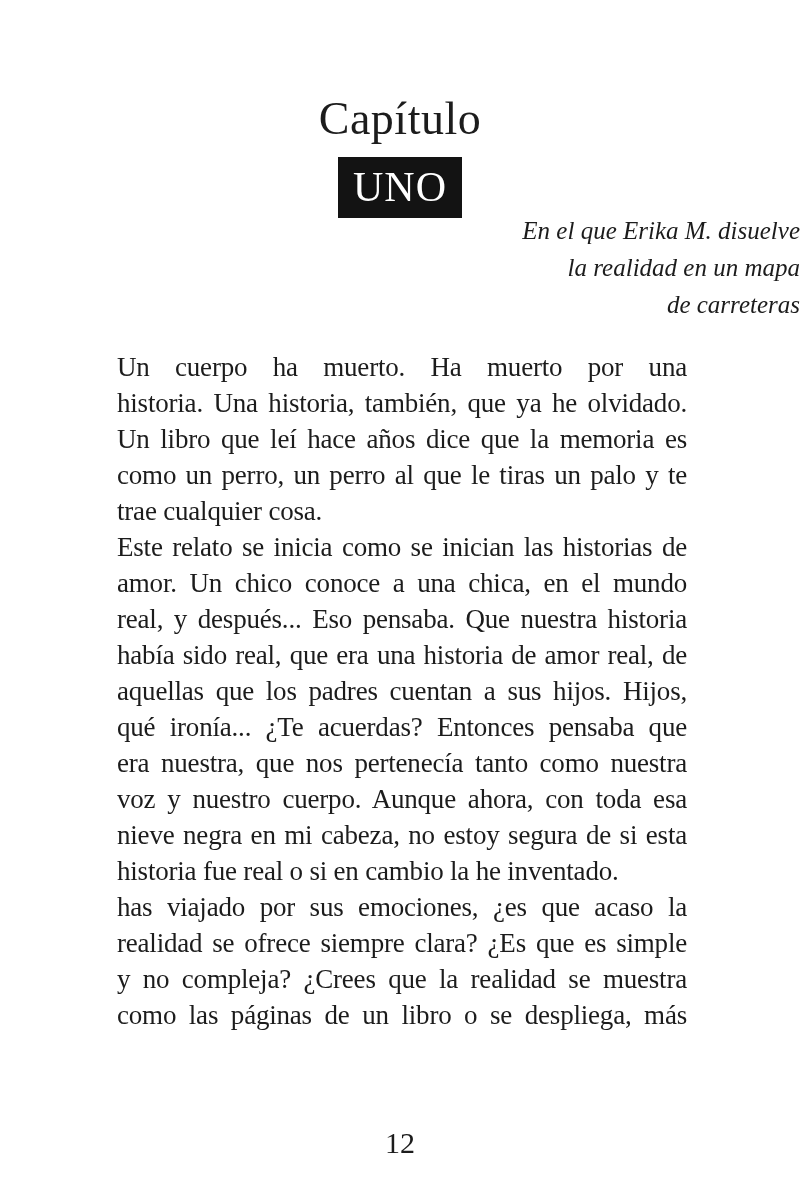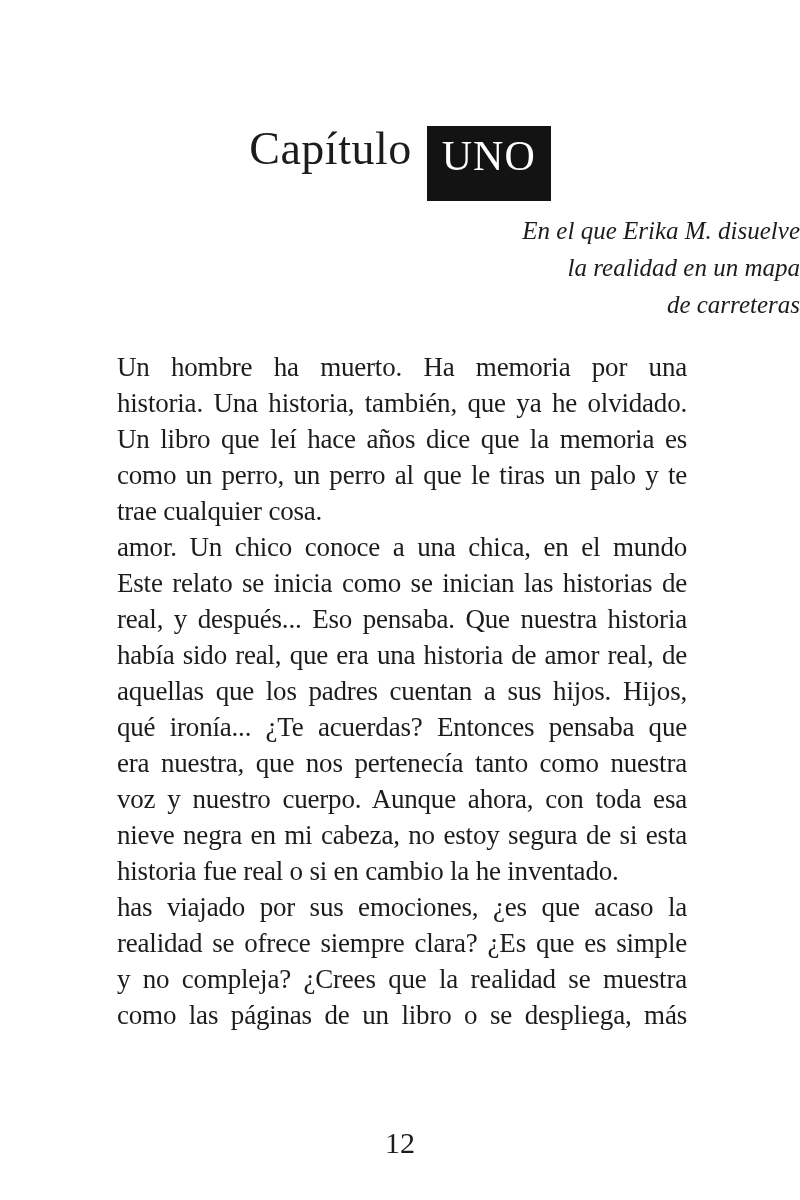--- a/index.html
+++ b/index.html
@@ -22,34 +22,35 @@
   }
   
   .chapter-heading {
     position: absolute;
     top: 126px;
     left: 0;
     width: 100%;
     height: 61px;
     display: flex;
     justify-content: center;
-    align-items: flex-start;
+    align-items: center;
     gap: 15px;
+    flex-direction: column;
   }
   .chapter-label {
     font-size: 46px;
     line-height: 1;
     letter-spacing: 0.5px;
   }
   .chapter-number-box {
     background: var(--chapter-box-bg, #131313);
     color: var(--chapter-box-text, #ffffff);
     font-size: 42px;
     line-height: 1;
-    padding: 9px 15px 24px 15px;
+    padding: 9px 15px 10px 15px;
     letter-spacing: 1px;
   }
   
   .subtitle {
     position: absolute;
     top: 212px;
     left: 0;
     width: 100%;
     text-align: right;
     font-style: italic;
@@ -97,29 +98,29 @@
   </div>
 
   <div class="subtitle">
       <div>En el que Erika M. disuelve</div>
       <div>la realidad en un mapa</div>
       <div>de carreteras</div>
     </div>
 
   <div class="body-text">
       <div class="para">
-        <div class="line"><span>Un hombre ha muerto. Ha memoria por una</span></div>
+        <div class="line"><span>Un cuerpo ha muerto. Ha muerto por una</span></div>
         <div class="line"><span>historia. Una historia, también, que ya he olvidado.</span></div>
         <div class="line"><span>Un libro que leí hace años dice que la memoria es</span></div>
         <div class="line"><span>como un perro, un perro al que le tiras un palo y te</span></div>
         <div class="line last"><span>trae cualquier cosa.</span></div>
       </div>
       <div class="para">
+        <div class="line"><span>Este relato se inicia como se inician las historias de</span></div>
         <div class="line"><span>amor. Un chico conoce a una chica, en el mundo</span></div>
-        <div class="line"><span>Este relato se inicia como se inician las historias de</span></div>
         <div class="line"><span>real, y después... Eso pensaba. Que nuestra historia</span></div>
         <div class="line"><span>había sido real, que era </span><span class="it">una historia de amor real</span><span>, de</span></div>
         <div class="line"><span>aquellas que los padres cuentan a sus hijos. Hijos,</span></div>
         <div class="line"><span>qué ironía... ¿Te acuerdas? Entonces pensaba que</span></div>
         <div class="line"><span>era nuestra, que nos pertenecía tanto como nuestra</span></div>
         <div class="line"><span>voz y nuestro cuerpo. Aunque ahora, con toda esa</span></div>
         <div class="line"><span>nieve negra en mi cabeza, no estoy segura de si esta</span></div>
         <div class="line last"><span>historia fue real o si en cambio la he inventado.</span></div>
       </div>
       <div class="para">

